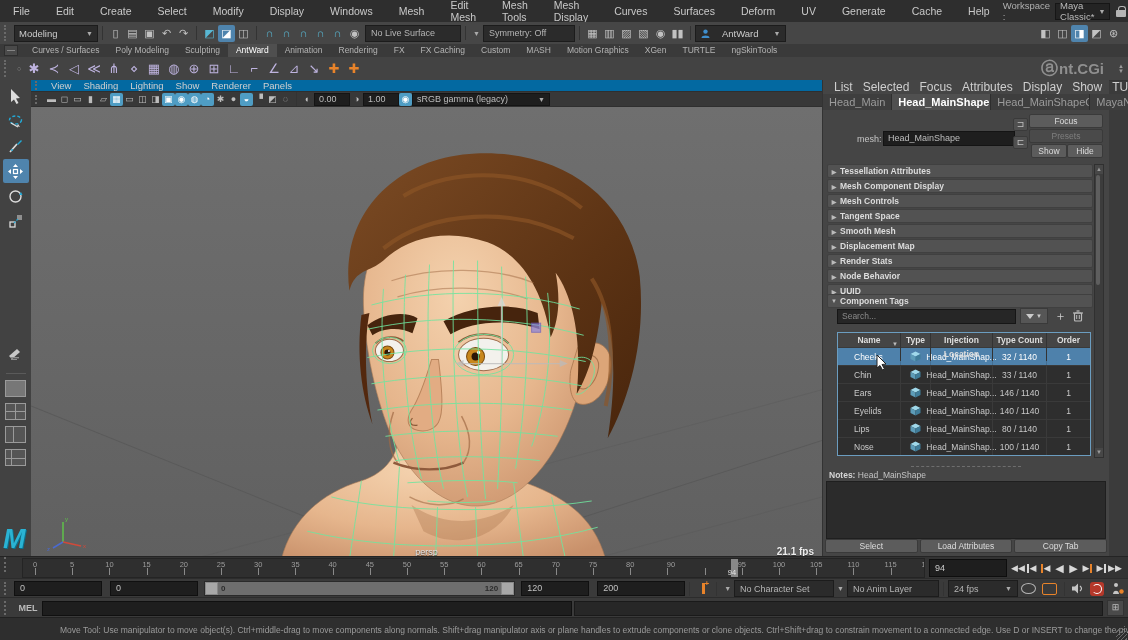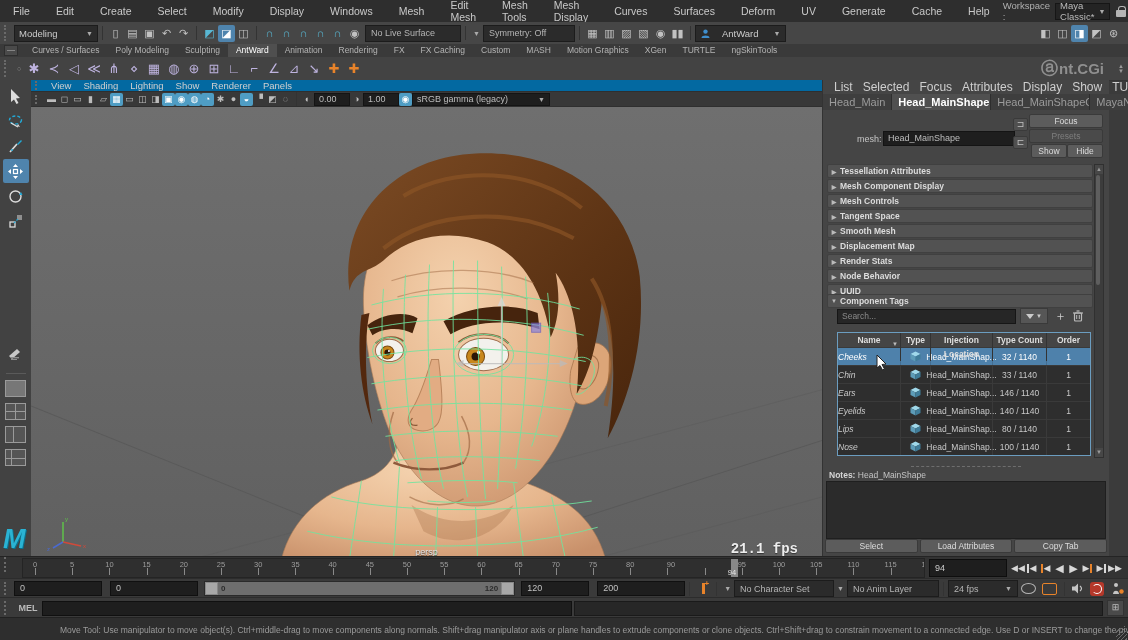--- a/index.html
+++ b/index.html
@@ -50,21 +50,21 @@
   
   #viewport{left:31px;top:80px;width:791px;height:476px;background:#666;display:flex;flex-direction:column;}
   #vp-menu{height:13px;background:#0369a1;font-size:9.5px;color:#cfcfcf;display:flex;align-items:center;}
   #vp-menu .mi{padding:0 6px;}
   #vp-toolbar{height:15px;background:#383838;border-top:1px solid #2f2f2f;border-bottom:1px solid #2f2f2f;display:flex;align-items:center;font-size:8px;}
   #vp-toolbar .ico{width:13px;height:13px;line-height:13px;font-size:9px;color:#bdbdbd;}
   #vp-toolbar .ico.on{background:#4f9dc4;color:#fff;}
   #vp-toolbar .fld{height:11px;line-height:11px;width:26px;flex:none;}
   #vp-canvas{position:relative;flex:1;background:linear-gradient(#6f6f6f,#606060);}
   .vp-cam{position:absolute;bottom:3px;left:50%;transform:translateX(-50%);font-size:9px;color:#e2e2e2;text-shadow:0 1px 1px #333;}
-  .vp-fps{position:absolute;bottom:3px;right:24px;font-size:14px;font-weight:bold;color:#ededed;text-shadow:0 1px 1px #333;font-family:Liberation Mono, monospace;}
+  .vp-fps{position:absolute;bottom:3px;right:8px;font-size:10px;font-weight:bold;color:#ededed;text-shadow:0 1px 1px #333;}
   #maya-m{left:3px;top:524px;width:28px;height:30px;font-size:27px;font-weight:bold;font-style:italic;color:#2ab3d4;text-shadow:1px 1px 0 #0b6e8a;line-height:30px;}
   
   #attr{left:822px;top:80px;width:286px;height:476px;background:#454545;border-left:1px solid #333;font-size:9px;}
   #ae-menu{height:15px;display:flex;align-items:flex-start;font-size:12px;color:#cfcfcf;padding-left:6px;}
   #ae-menu .mi{padding:0 5px;}
   #ae-tabs{height:15px;background:#393939;display:flex;align-items:flex-end;font-size:11px;}
   #ae-tabs .tab{padding:2px 6px;background:#3e3e3e;color:#9b9b9b;border-right:1px solid #2e2e2e;white-space:nowrap;overflow:hidden;max-width:86px;}
   #ae-tabs .tab.active{background:#505050;color:#fff;font-weight:bold;}
   .ae-btn{position:absolute;background:#5c5c5c;border:1px solid #3a3a3a;color:#ddd;font-size:8.5px;text-align:center;border-radius:2px;}
   .ae-btn.dim{background:#4a4a4a;color:#7f7f7f;}
@@ -74,21 +74,21 @@
   .ct-search{flex:1;background:#262626;border:1px solid #161616;height:13px;color:#bbb;font-size:8.5px;padding:0 4px;font-family:"Liberation Sans",sans-serif;}
   .ct-search::placeholder{color:#8a8a8a;}
   .filter-btn{width:26px;height:14px;background:#565656;border:1px solid #3a3a3a;display:flex;align-items:center;justify-content:center;gap:2px;color:#ccc;font-size:8px;}
   .funnel{width:0;height:0;border-left:4px solid transparent;border-right:4px solid transparent;border-top:5px solid #ccc;}
   #ct-table{position:absolute;left:14px;top:252px;width:252px;background:#2e2e2e;border:1px solid #6b9dc0;}
   .ct-head,.ct-row{display:grid;grid-template-columns:63px 30px 62px 54px 1fr;}
   .ct-head{background:#454545;height:14px;line-height:14px;font-weight:bold;color:#ddd;font-size:8.5px;}
   .ct-head>div{border-right:1px solid #333;text-align:center;position:relative;}
   .ct-row{height:17px;border-top:1px solid #3a3a3a;color:#c9c9c9;font-size:8.5px;align-items:center;background:#2e2e2e;}
   .ct-row>div{border-right:1px solid #3a3a3a;height:100%;display:flex;align-items:center;justify-content:center;}
-  .ct-row>div:first-child{justify-content:flex-start;padding-left:0;font-style:italic;}
+  .ct-row>div:first-child{justify-content:flex-start;padding-left:16px;}
   .ct-row.selected{background:#4e81ab;color:#fff;}
   .ct-row.selected>div{border-color:#446e92;}
   .sort-ind{position:absolute;right:2px;top:4px;font-size:6px;color:#bbb;}
   .ae-scroll{position:absolute;right:5px;top:84px;width:8px;height:292px;background:#3c3c3c;border:1px solid #303030;}
   .ae-scroll .up,.ae-scroll .dn{position:absolute;left:0;width:100%;text-align:center;font-size:6px;color:#999;height:9px;line-height:9px;background:#474747;}
   .ae-scroll .up{top:0;} .ae-scroll .dn{bottom:0;}
   .ae-scroll .thumb{position:absolute;left:1px;top:10px;width:4px;height:110px;background:#5e5e5e;border-radius:2px;}
   .notes-div{position:absolute;left:88px;top:386px;width:110px;border-top:1px dashed #6e6e6e;}
   .notes-lbl{position:absolute;left:6px;top:390px;font-size:8.5px;font-weight:bold;color:#d6d6d6;}
   .notes-box{position:absolute;left:3px;top:401px;right:3px;height:56px;background:#2b2b2b;border:1px solid #1f1f1f;}

